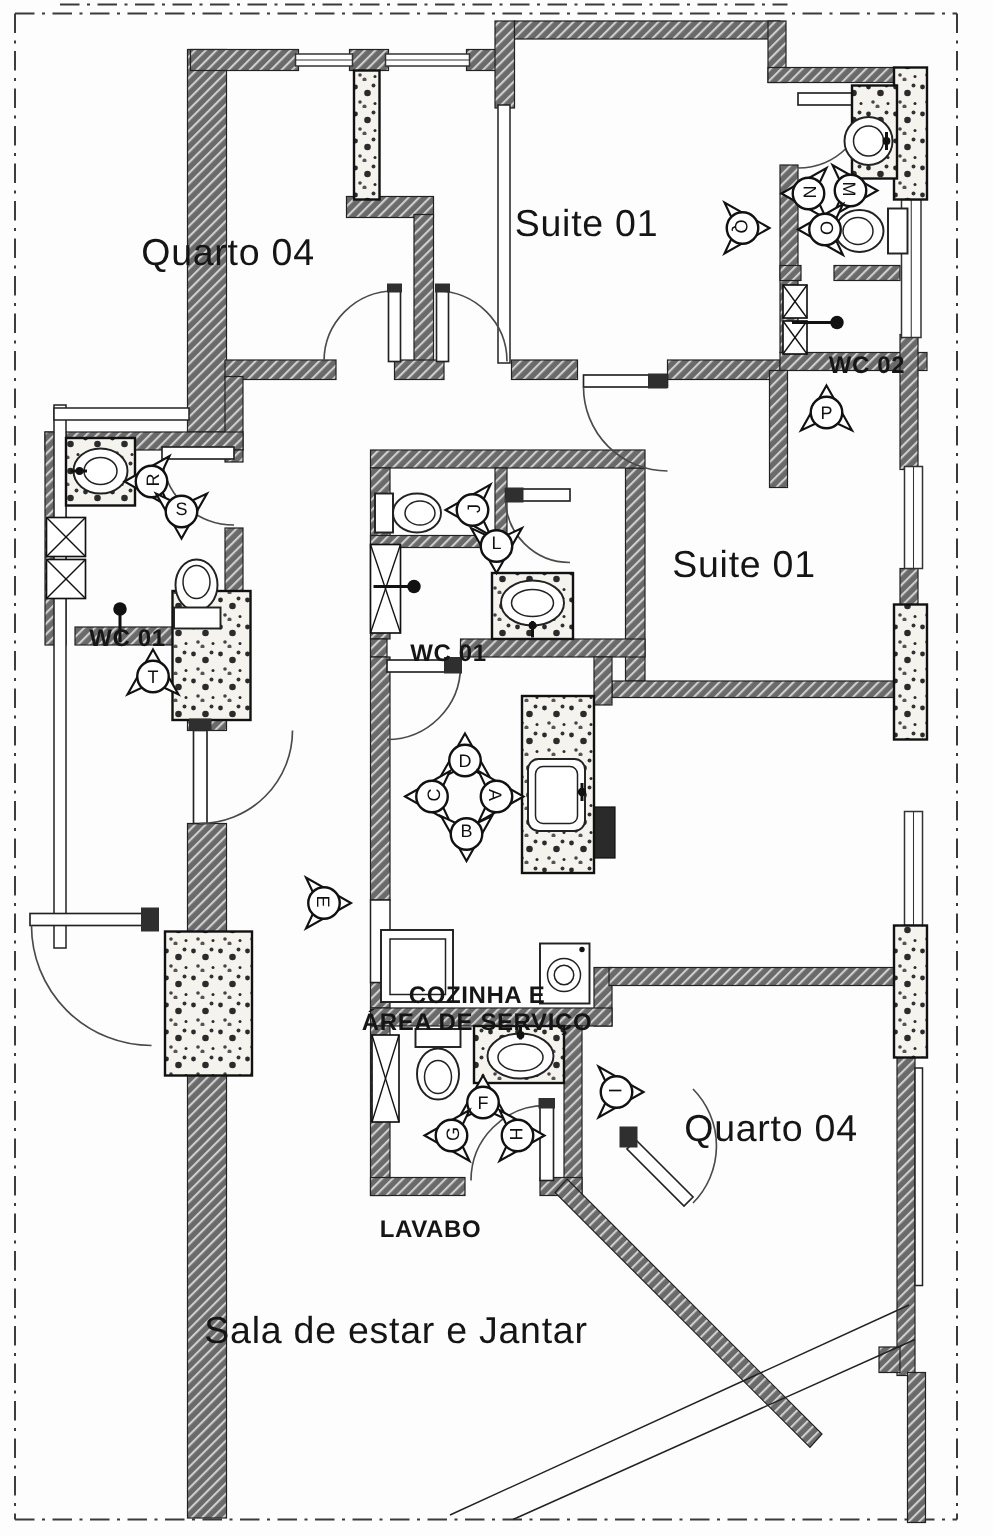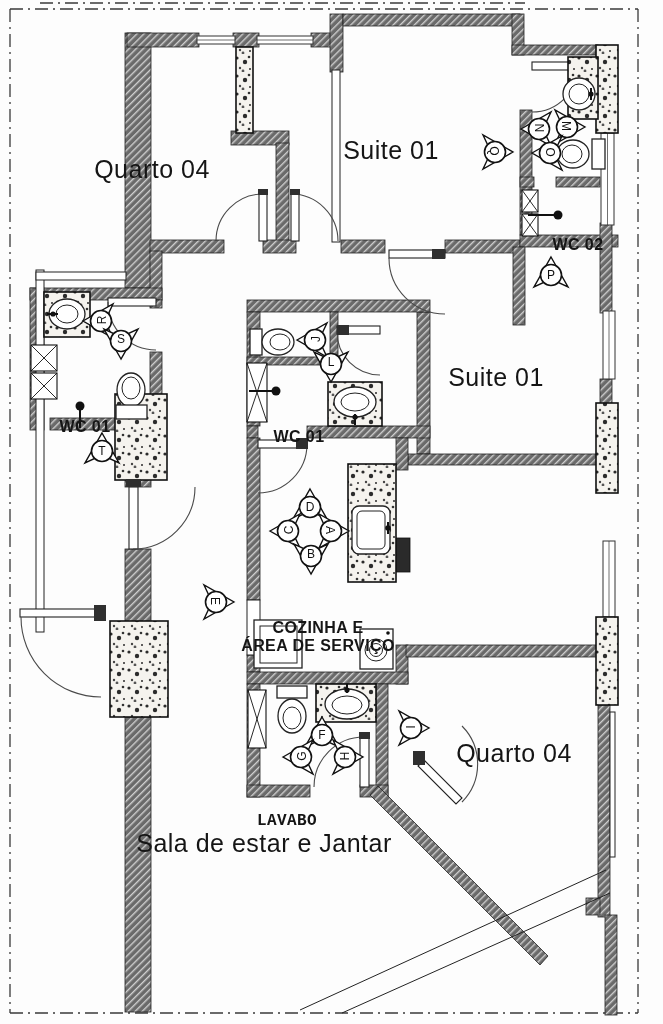--- a/index.html
+++ b/index.html
@@ -340,24 +340,24 @@
   </g>
 </svg>
 
 <div id="labels">
       <div class="room-label lg" style="left: 152px; top: 169px;"><span>Quarto 04</span></div>
       <div class="room-label lg" style="left: 391px; top: 150px;"><span>Suite 01</span></div>
       <div class="room-label sm" style="left: 578px; top: 198px;"><span>WC 02</span></div>
       <div class="room-label lg" style="left: 496px; top: 377px;"><span>Suite 01</span></div>
       <div class="room-label sm" style="left: 85px; top: 380px;"><span>WC 01</span></div>
       <div class="room-label sm" style="left: 299px; top: 390px;"><span>WC 01</span></div>
-      <div class="room-label sm" style="left: 318px; top: 590px;"><span>COZINHA E</span><br><span>ÁREA DE SERVIÇO</span></div>
-      <div class="room-label sm" style="left: 287px; top: 774px; font-family: Liberation Mono, monospace;"><span>LAVABO</span></div>
+      <div class="room-label sm" style="left: 318px; top: 627px;"><span>COZINHA E</span><br><span>ÁREA DE SERVIÇO</span></div>
+      <div class="room-label sm" style="left: 287px; top: 774px;"><span>LAVABO</span></div>
       <div class="room-label lg" style="left: 514px; top: 753px;"><span>Quarto 04</span></div>
-      <div class="room-label lg" style="left: 252px; top: 843px; padding-left: 24px;"><span>Sala de estar e Jantar</span></div>
+      <div class="room-label lg" style="left: 252px; top: 888px; padding-left: 24px;"><span>Sala de estar e Jantar</span></div>
     </div>
 <div id="markers">
       <div class="marker" style="left: 494px; top: 152px;">
         <svg width="44" height="44" viewBox="0 0 44 44">
           <g transform="rotate(90,22,22)">
             <path d="M22,3 L39,33 L22,25 L5,33 Z" fill="#fff" stroke="#111" stroke-width="1.4"></path>
             <circle cx="22" cy="21" r="10.5" fill="#fff" stroke="#111" stroke-width="1.6"></circle>
           </g>
           <text x="22" y="21" text-anchor="middle" dominant-baseline="central" transform="rotate(90,22,21)">Q</text>
         </svg>

